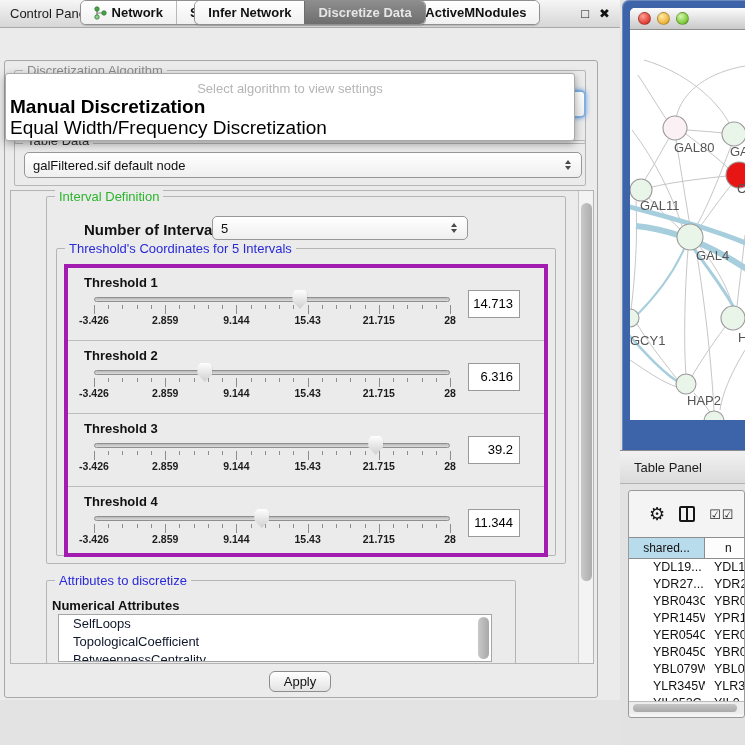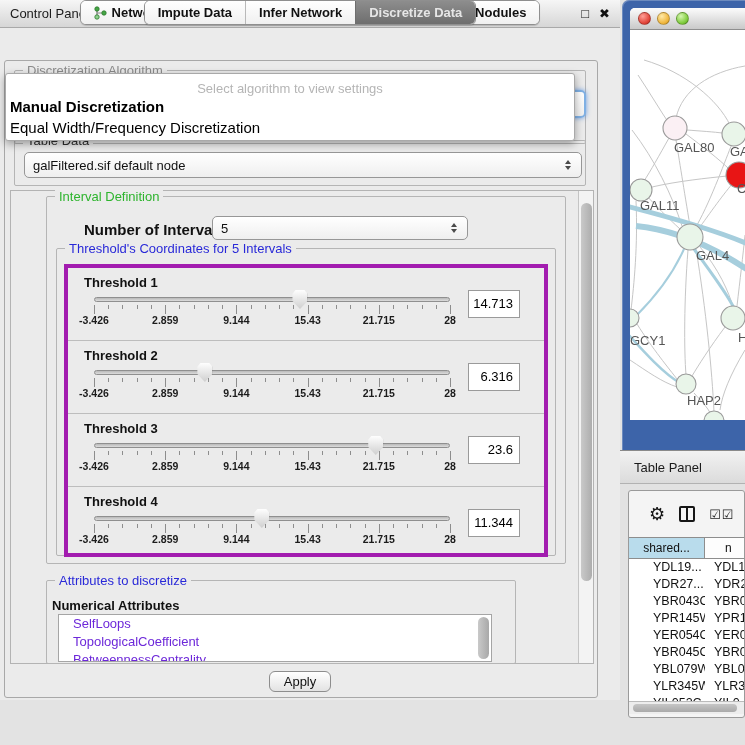--- a/index.html
+++ b/index.html
@@ -47,21 +47,21 @@
   .arr-up { width:0; height:0; border-left:3.5px solid transparent; border-right:3.5px solid transparent; border-bottom:4.5px solid #4a4a4a; }
   .arr-dn { width:0; height:0; border-left:3.5px solid transparent; border-right:3.5px solid transparent; border-top:4.5px solid #4a4a4a; }
   #combo-algorithm { left:22px; top:90px; width:564px; height:28px;
     border:2px solid #7fb0e4; box-shadow:0 0 5px rgba(80,140,225,.85); }
 
   
   #algo-popup { position:absolute; left:5px; top:73px; width:570px; height:68px; z-index:40;
     background:#ffffff; border:1px solid #a9a9a9; border-radius:3px;
     box-shadow:0 3px 9px rgba(0,0,0,.35); }
   #algo-popup .hint { text-align:center; color:#b5b5b5; font-size:13px; padding-top:7px; }
-  .algo-item { font-size:15px; color:#000; padding:2px 4px; line-height:17px; }
+  .algo-item { font-size:19px; color:#000; padding:2px 4px; line-height:17px; }
   .algo-item.bold { font-weight:bold; }
 
   
   #viewport { position:absolute; left:10px; top:190px; width:584px; height:474px;
     border:1px solid #b3b3b3; background:#ebebeb; }
   #vscroll { position:absolute; right:0; top:0; width:15px; height:472px; background:#f3f3f3;
     border-left:1px solid #c4c4c4; }
   #vscroll .thumb { position:absolute; left:2px; top:12px; width:11px; height:378px;
     border-radius:6px; background:linear-gradient(90deg,#c9c9c9,#adadad); }
   .sc-thumb-h { background:linear-gradient(#c9c9c9,#adadad); }
@@ -86,21 +86,21 @@
   .t-ticklabels span { position:absolute; transform:translateX(-50%); font-size:10.5px; font-weight:bold; color:#1c1c1c; white-space:nowrap; }
   .t-value { position:absolute; left:400px; top:22px; width:52px; height:28px; background:#fff;
     border:1px solid #9a9a9a; font-size:13px; color:#000; text-align:right; line-height:26px; padding-right:6px; }
 
   #noi-label { position:absolute; left:84px; top:221px; font-size:15px; font-weight:bold; color:#111; }
 
   
   #attr-sub { position:absolute; left:52px; top:598px; font-size:13px; font-weight:bold; color:#111; }
   #attr-list { position:absolute; left:58px; top:614px; width:434px; height:48px; background:#fff;
     border:1px solid #a5a5a5; overflow:hidden; }
-  .attr-item { font-size:13px; color:#6d28d9; padding-left:14px; height:18px; line-height:18px; }
+  .attr-item { font-size:13px; color:#0f172a; padding-left:14px; height:18px; line-height:18px; }
   #attr-scroll { position:absolute; right:2px; top:2px; width:11px; height:42px; border-radius:6px;
     background:linear-gradient(90deg,#c9c9c9,#a8a8a8); }
 
   #apply-btn { position:absolute; left:269px; top:671px; width:62px; height:21px;
     background:linear-gradient(#ffffff,#e3e3e3); border:1px solid #8d8d8d; border-radius:6px;
     font-size:13px; color:#111; text-align:center; line-height:19px; }
 
   
   .net-icon svg { display:block; }
 
@@ -362,21 +362,21 @@
             </div>
       <div class="t-ticklabels">
               <span style="left: 0%;">-3.426</span>
               <span style="left: 20%;">2.859</span>
               <span style="left: 40%;">9.144</span>
               <span style="left: 60%;">15.43</span>
               <span style="left: 80%;">21.715</span>
               <span style="left: 100%;">28</span>
             </div>
     </div>
-    <div class="t-value">23.6</div>
+    <div class="t-value">39.2</div>
   </div>
 
   <div class="threshold-row">
     <div class="t-label">Threshold 4</div>
     <div class="t-slider">
       <div class="t-track"></div>
       <div class="t-thumb" style="left: calc(47% - 7px);"></div>
       <div class="t-ticks">
               <div class="tick major" style="left: 0%;"></div>
               <div class="tick" style="left: 4%;"></div>
@@ -427,23 +427,20 @@
     <div class="attr-item">SelfLoops</div>
         <div class="attr-item">TopologicalCoefficient</div>
         <div class="attr-item">BetweennessCentrality</div>
         <div id="attr-scroll"></div>
       </div>
 
     <div id="apply-btn">Apply</div>
 
     <div class="segbar" id="bottom-tabs-bar">
       <div class="seggroup" id="bottom-tabs">
-          <div class="seg">
-            <span>Impute Data</span>
-          </div>
           <div class="seg">
             <span>Infer Network</span>
           </div>
           <div class="seg sel">
             <span>Discretize Data</span>
           </div>
         </div>
     </div>
   </div>
 

